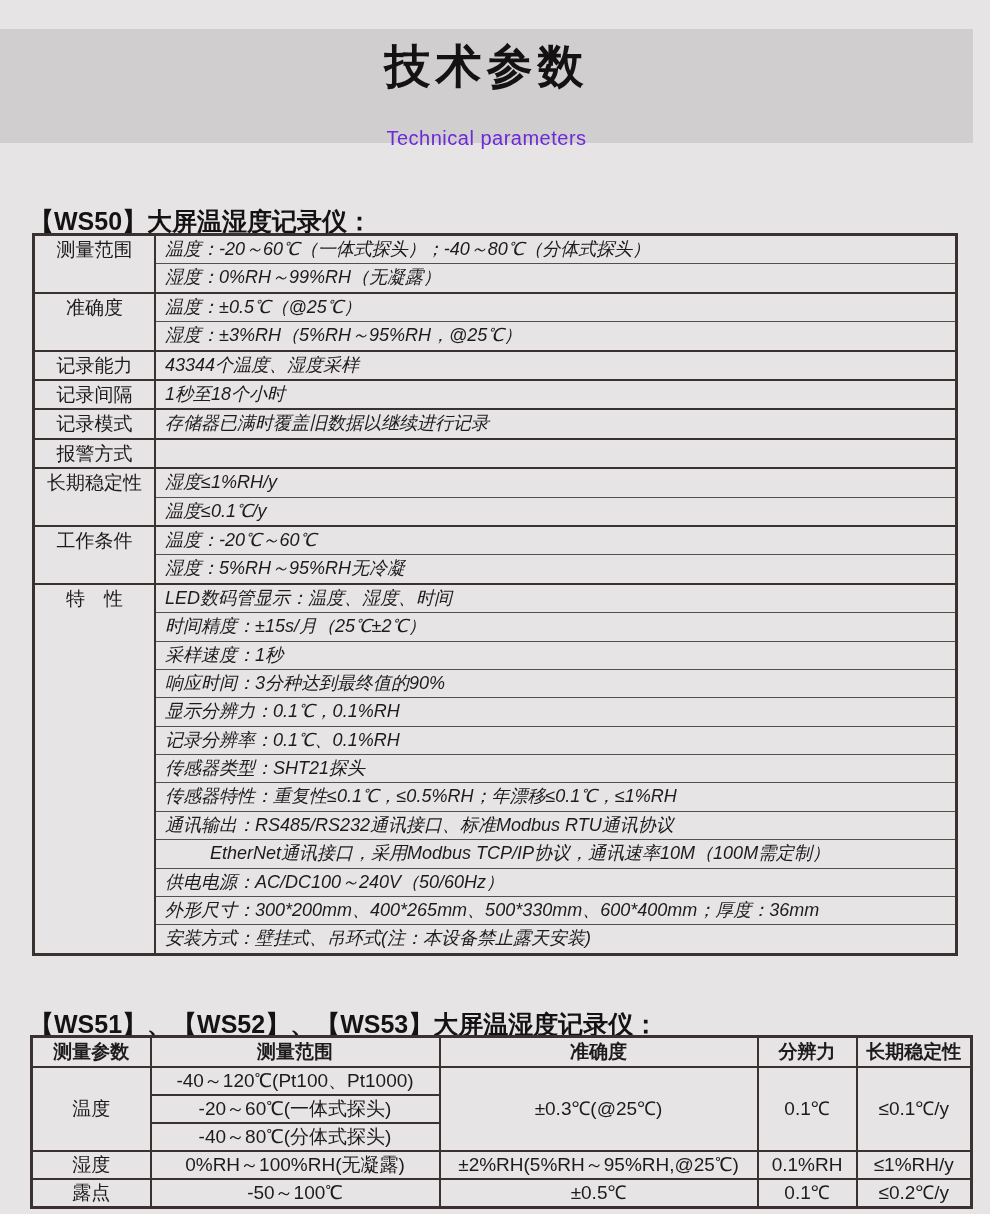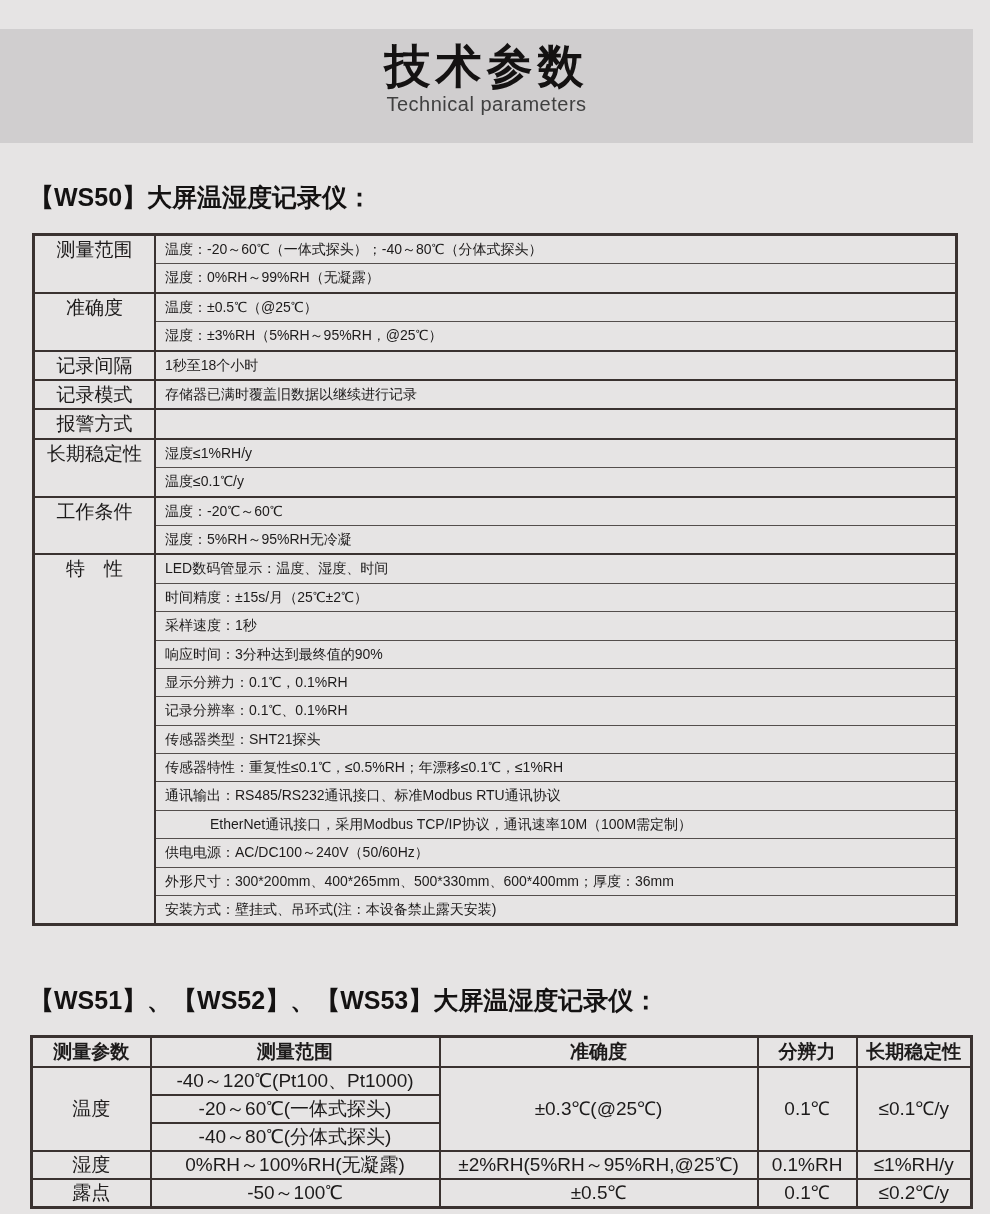--- a/index.html
+++ b/index.html
@@ -17,48 +17,48 @@
   .banner{
     position:absolute;top:29px;left:0;width:973px;height:114px;
     background:#d0cecf;text-align:center;
   }
   .title{
     margin-top:11px;
     font-size:46px;font-weight:bold;letter-spacing:5px;
     color:#141212;line-height:52px;
   }
   .subtitle{
-    font-size:20px;color:#404040;letter-spacing:0.5px;line-height:24px;
+    font-size:20px;color:#6d28d9;letter-spacing:0.5px;line-height:24px;margin-top:34px;
   }
 
   
   .sec-heading{
     position:absolute;left:29px;
-    font-size:25px;font-weight:bold;color:#141212;white-space:nowrap;
+    font-size:25px;font-weight:bold;color:#141212;white-space:nowrap;margin-top:24px;
   }
   .sec1{top:181px;}
   .sec2{top:984px;}
 
   
   .t1{
     position:absolute;left:32px;top:233px;width:926px;
     border:3px solid #3a3230;box-sizing:border-box;
     background:transparent;
   }
   .g{display:flex;}
   .g + .g{border-top:2px solid #3a3230;}
   .gl{
     flex:0 0 119px;width:119px;border-right:2px solid #3a3230;
     text-align:center;font-size:19px;line-height:27.4px;
     white-space:nowrap;
   }
   .gv{flex:1;min-width:0;}
   .vr{
-    height:27.4px;line-height:27.4px;font-size:14px;
-    padding-left:9px;white-space:nowrap;
+    height:27.4px;line-height:27.4px;font-size:18px;
+    padding-left:9px;white-space:nowrap;font-style:italic;
   }
   .gv .vr + .vr{border-top:1px solid #544e4c;}
   .vr.indent{padding-left:54px;}
 
   
   .t2{
     position:absolute;left:30px;top:1035px;width:940px;
     border-collapse:collapse;table-layout:fixed;
     font-size:19px;color:#1d1b1b;
     border:3px solid #3a3230;
@@ -96,20 +96,26 @@
     </div>
 
     <div class="g">
       <div class="gl">准确度</div>
       <div class="gv">
         <div class="vr">温度：±0.5℃（@25℃）</div>
         <div class="vr">湿度：±3%RH（5%RH～95%RH，@25℃）</div>
       </div>
     </div>
 
+    <div class="g">
+      <div class="gl">记录能力</div>
+      <div class="gv">
+        <div class="vr">43344个温度、湿度采样</div>
+      </div>
+    </div>
 
     <div class="g">
       <div class="gl">记录间隔</div>
       <div class="gv">
         <div class="vr">1秒至18个小时</div>
       </div>
     </div>
 
     <div class="g">
       <div class="gl">记录模式</div>

